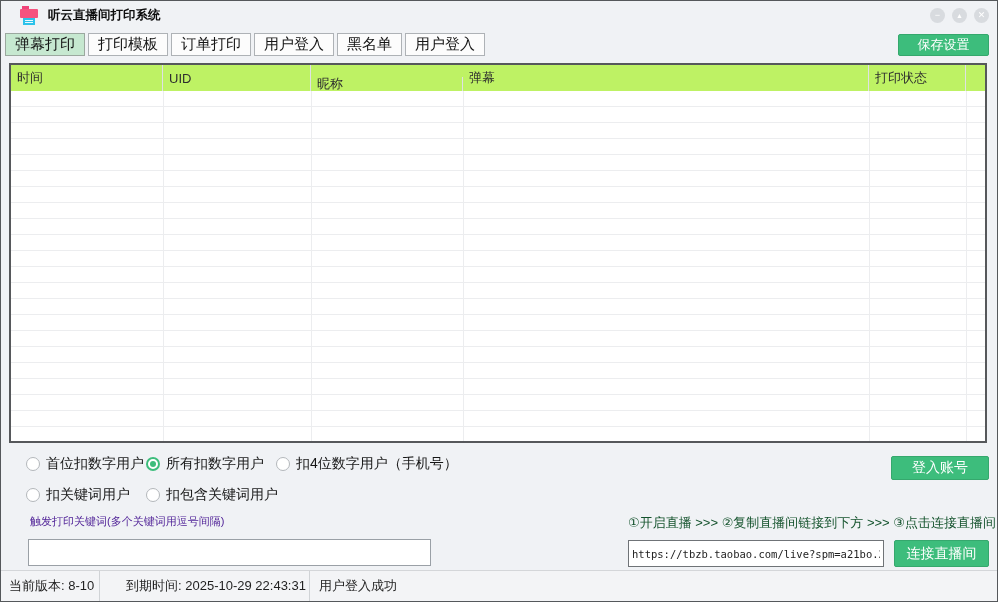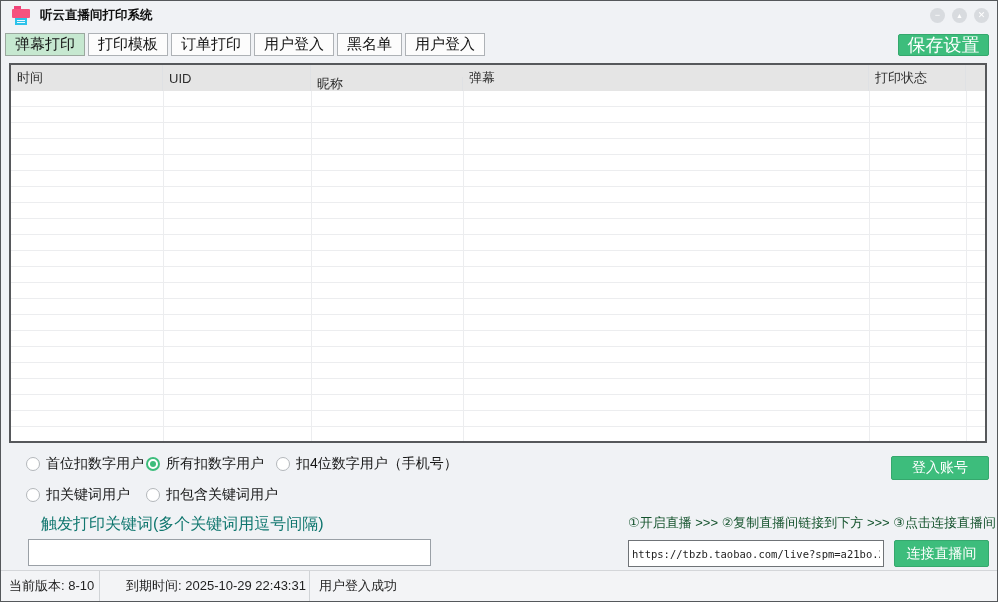--- a/index.html
+++ b/index.html
@@ -2,21 +2,21 @@
 <html><head>
 <meta charset="utf-8">
 <style>
   * { margin:0; padding:0; }
   body { background:#ffffff; font-family:"Liberation Sans","DejaVu Sans",sans-serif; }
 
   .window { position:relative; width:998px; height:602px; box-sizing:border-box;
     border:1px solid #55585b; background:#f0f2f5; overflow:hidden; color:#1b1b1b; }
 
   
-  .titlebar { position:absolute; top:0; left:4px; right:0; height:28px;
+  .titlebar { position:absolute; top:0; left:12px; right:0; height:28px;
     display:flex; align-items:center; padding-left:6px; }
   .app-icon { position:relative; width:20px; height:20px; margin-right:9px; }
   .app-icon .p-top  { position:absolute; left:3px; top:1px; width:7px; height:5px; background:#ef407a; background:#ef4379; }
   .app-icon .p-body { position:absolute; left:1px; top:4px; width:18px; height:9px; background:#f5537f; border-radius:1px; }
   .app-icon .p-paper{ position:absolute; left:4px; top:13px; width:12px; height:7px; background:#2cc2ea; }
   .app-icon .p-paper::before { content:""; position:absolute; left:2px; right:2px; top:2px; height:1px;
     background:#e8f9ff; box-shadow:0 2px 0 #e8f9ff; }
   .title { font-size:12.5px; font-weight:bold; color:#0d0d0d; }
   .win-controls { position:absolute; top:7px; right:8px; display:flex; gap:7px; }
   .win-btn { width:15px; height:15px; border-radius:50%; background:#d8dbdf; color:#ffffff;
@@ -26,28 +26,28 @@
 
   
   .tabbar { position:absolute; left:4px; top:32px; display:flex; gap:3px; }
   .tab { height:23px; box-sizing:border-box; padding:8px 9px; display:flex; align-items:center;
     background:#fcfcfc; border:1px solid #aeb2b6; font-size:15px; color:#141414; cursor:default; }
   .tab.active { background:#c6e8d0; border-color:#9ba89f; }
 
   
   .btn { display:flex; align-items:center; justify-content:center; background:#3dbd7c; color:#fff;
     border:1px solid #35a86d; box-sizing:border-box; border-radius:2px; cursor:default; }
-  .btn-save    { position:absolute; left:897px; top:33px;  width:91px; height:22px; font-size:18px; }
+  .btn-save    { position:absolute; left:897px; top:33px;  width:91px; height:22px; font-size:13px; }
   .btn-login   { position:absolute; left:890px; top:455px; width:98px; height:24px; font-size:14px; }
   .btn-connect { position:absolute; left:893px; top:539px; width:95px; height:27px; font-size:14px; }
 
   
   .table { position:absolute; left:8px; top:62px; width:978px; height:380px; box-sizing:border-box;
     border:2px solid #56585b; background:#fff; }
-  .thead { display:flex; height:26px; background:#e5e5e5; }
+  .thead { display:flex; height:26px; background:#bef264; }
   .th { box-sizing:border-box; padding-left:6px; display:flex; align-items:center;
     font-size:13px; color:#2e2e2e; border-right:1px solid #dfe1e4; }
   .th:nth-child(1){ width:152px; } .th:nth-child(2){ width:148px; }
   .th:nth-child(3){ width:152px;margin-top:12px; } .th:nth-child(4){ width:406px; }
   .th:nth-child(5){ width:97px; }  .th:nth-child(6){ flex:1; border-right:none; }
   .tbody { position:absolute; top:26px; left:0; right:0; bottom:0;
     background:repeating-linear-gradient(to bottom,#ffffff 0px,#ffffff 15px,#ecedef 15px,#ecedef 16px); }
   .vline { position:absolute; top:0; bottom:0; width:1px; background:#ecedef; }
   .vline.c1{ left:152px; } .vline.c2{ left:300px; } .vline.c3{ left:452px; }
   .vline.c4{ left:858px; } .vline.c5{ left:955px; }
@@ -55,21 +55,21 @@
   
   .radio-item { position:absolute; display:flex; align-items:center; gap:6px; height:16px; cursor:default; }
   .radio { width:14px; height:14px; box-sizing:border-box; border:1.5px solid #b3b7bb; border-radius:50%;
     background:#fff; position:relative; flex:0 0 auto; }
   .radio-item.checked .radio { border:2px solid #3dbd7c; }
   .radio-item.checked .radio::after { content:""; position:absolute; left:50%; top:50%;
     transform:translate(-50%,-50%); width:6px; height:6px; border-radius:50%; background:#3dbd7c; }
   .radio-label { font-size:14px; color:#161616; white-space:nowrap; }
 
   
-  .keyword-label { position:absolute; left:40px; top:513px; font-size:16px; color:#0f766e; }
+  .keyword-label { position:absolute; left:29px; top:513px; font-size:11px; color:#4c1d95; }
   .keyword-input { position:absolute; left:27px; top:538px; width:403px; height:27px; box-sizing:border-box;
     border:1px solid #9aa0a6; background:#fff; padding:0 6px; font-size:13px; outline:none; }
   .instructions { position:absolute; left:627px; top:513px; font-size:13px; color:#14532d; white-space:nowrap; }
   .url-input { position:absolute; left:627px; top:539px; width:256px; height:27px; box-sizing:border-box;
     border:1px solid #6f7377; background:#fff; padding:0 3px; color:#222; outline:none;
     font-family:"DejaVu Sans Mono","Liberation Mono",monospace; font-size:10.5px; }
 
   
   .statusbar { position:absolute; left:0; right:0; bottom:0; height:30px;
     border-top:1px solid #d4d6d9; background:#f3f4f6; }

